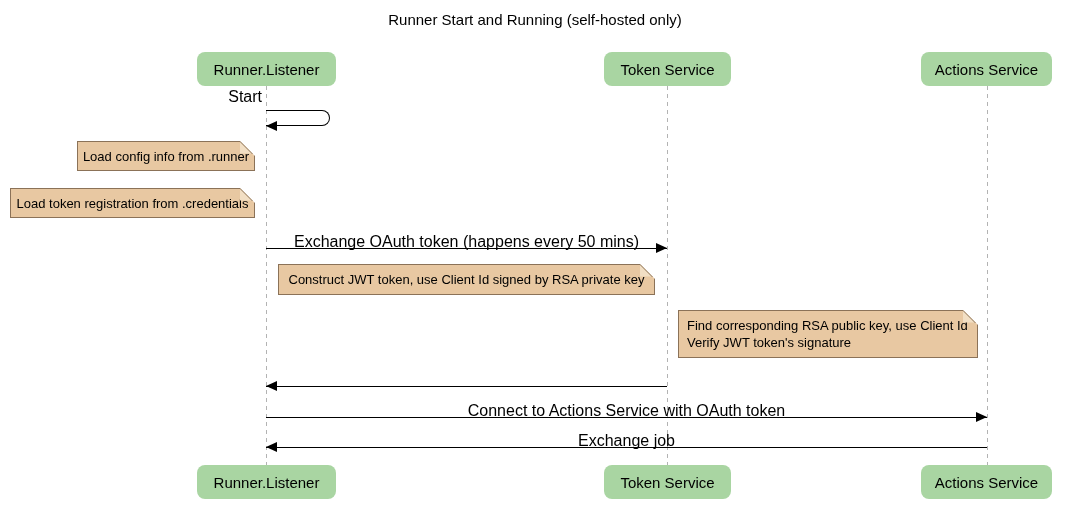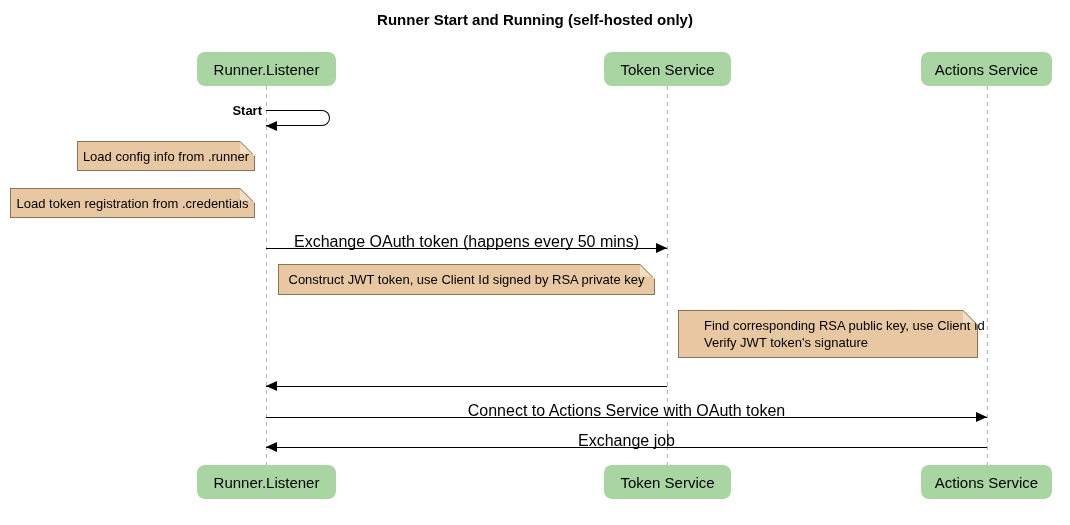--- a/index.html
+++ b/index.html
@@ -23,21 +23,21 @@
     width: 1070px;
     height: 525px;
     background: var(--background);
     overflow: hidden;
   }
   .title {
     position: absolute;
     left: 0; right: 0; top: 11px;
     text-align: center;
     font-size: 15px;
-    font-weight: bold;
+    font-weight: normal;
   }
   .lifeline {
     position: absolute;
     width: 1px;
     top: 86px;
     height: 379px;
     background: repeating-linear-gradient(to bottom, var(--lifeline) 0 4px, transparent 4px 8px);
   }
   .actor {
     position: absolute;
@@ -80,39 +80,38 @@
     left: 266px; top: 110px;
     width: 64px; height: 16px;
     border-top: 1px solid var(--arrow);
     border-right: 1px solid var(--arrow);
     border-bottom: 1px solid var(--arrow);
     border-radius: 0 9px 9px 0;
     box-sizing: border-box;
   }
   .self-label {
     position: absolute;
-    left: 200px; top: 103px;
+    left: 200px; top: 88px;
     width: 62px;
     text-align: right;
-    font-size: 13px;
+    font-size: 16px;
     white-space: nowrap;
-    font-weight: bold;
   }
   .note {
     position: absolute;
     background: var(--note_fill);
     border: 1px solid var(--note_border);
     box-sizing: border-box;
     font-size: 13px;
     display: flex;
     flex-direction: column;
     justify-content: center;
     align-items: center;
   }
-  .note.left-align { align-items: flex-start; padding-left: 25px; padding-right: 16px; }
+  .note.left-align { align-items: flex-start; padding-left: 8px; padding-right: 16px; }
   .note .note-line { white-space: nowrap; line-height: 17px; }
   .fold {
     position: absolute;
     top: -1px; right: -1px;
     width: 15px; height: 15px;
   }
   .fold .cover { fill: var(--background); }
   .fold .flap  { fill: var(--note_fold_fill); }
   .fold .crease { stroke: var(--note_border); stroke-width: 1; fill: none; }
 </style>

